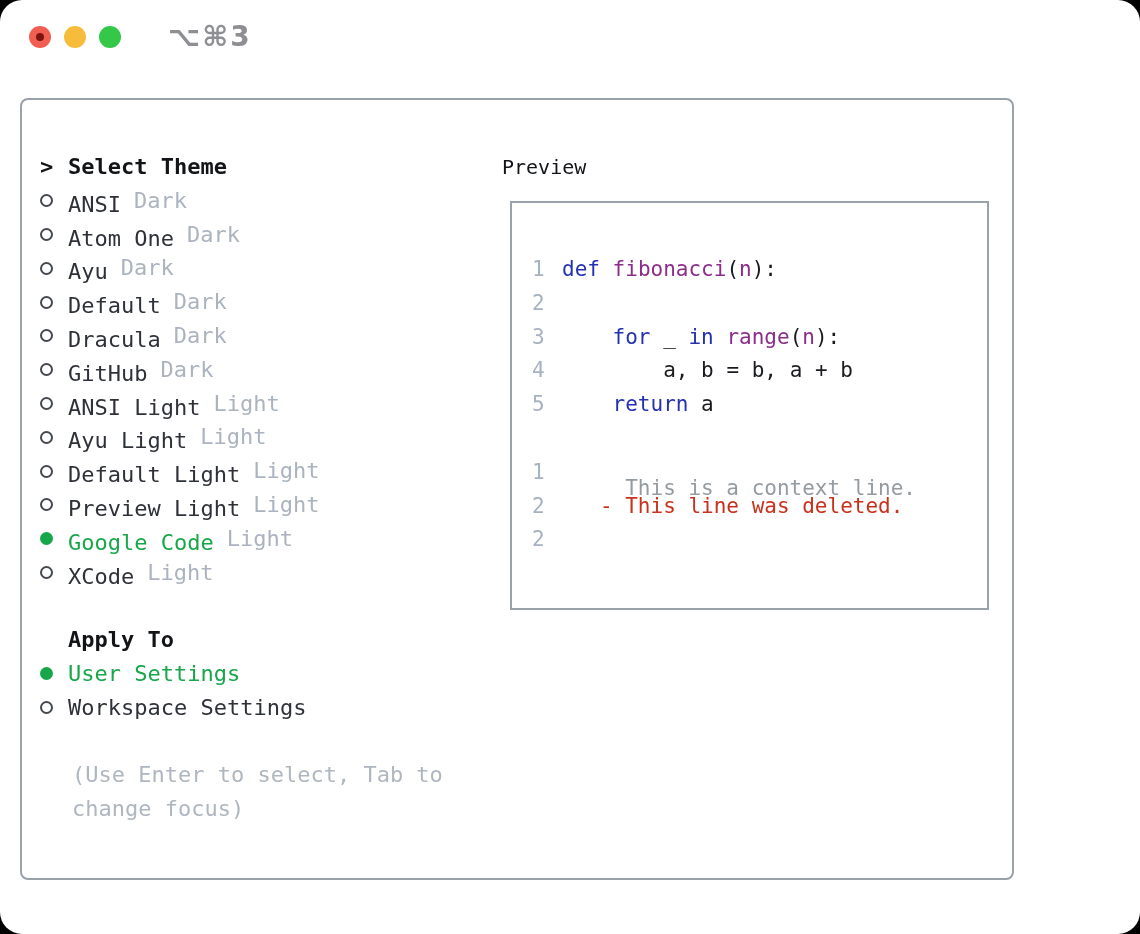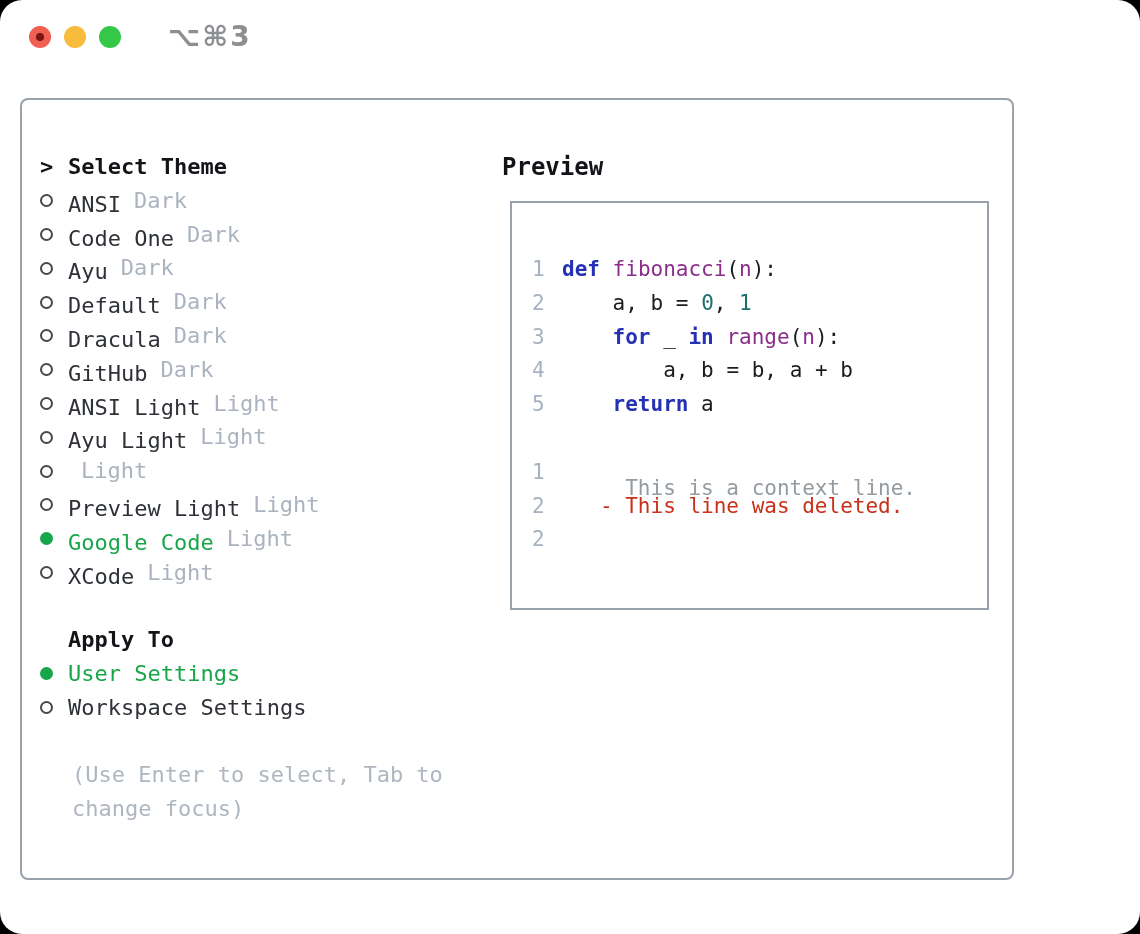--- a/index.html
+++ b/index.html
@@ -40,28 +40,28 @@
   .theme-name.sel{color:var(--selected_green);text-align:right;}
   .variant{color:var(--muted);margin-left:13px;}
   .apply-header{font-weight:700;color:var(--heading);padding-left:28px;text-align:right;}
   .option-label{color:var(--text);}
   .option-label.sel{color:var(--selected_green);text-align:center;}
   .blank{height:33.8px;}
   .help{color:var(--help);white-space:pre-line;line-height:33.8px;margin-left:32px;}
 
   
   .preview-title{position:absolute;left:480px;top:50px;height:33.8px;display:flex;align-items:center;
-    font-size:24px;font-weight:700;color:var(--heading);}
+    font-size:20px;font-weight:400;color:var(--heading);}
   .preview-box{position:absolute;left:488px;top:101px;width:479px;height:409px;
     border:2px solid var(--border);background:#fff;}
   .codewrap{position:absolute;left:20px;top:50px;font-size:21px;line-height:33.8px;}
   .crow{display:flex;height:33.8px;align-items:center;}
   .ln{width:13px;color:var(--linenum);flex:none;}
   .ct{margin-left:17px;white-space:pre;color:var(--pln);}
-  .c-kwd{color:var(--kwd);font-weight:bold;}
+  .c-kwd{color:var(--kwd);}
   .c-typ{color:var(--typ);}
   .c-lit{color:var(--lit);}
   .c-pun,.c-pln{color:var(--pln);}
   .c-var{color:var(--varc);}
   .d-context{color:var(--context);margin-top:33px;}
   .d-deleted{color:var(--deleted);}
   .d-added{color:var(--added);}
 </style>
 </head>
 <body>
@@ -78,28 +78,28 @@
   </div>
 
   <div class="panel">
 
     <div class="left-col">
       <div class="row row-header">
         <span class="prompt">&gt;</span><span>Select Theme</span>
       </div>
       <div id="theme-list">
           <div class="row"><span class="radio"></span><span class="theme-name">ANSI</span><span class="variant">Dark</span></div>
-          <div class="row"><span class="radio"></span><span class="theme-name">Code One</span><span class="variant">Dark</span></div>
+          <div class="row"><span class="radio"></span><span class="theme-name">Atom One</span><span class="variant">Dark</span></div>
           <div class="row"><span class="radio"></span><span class="theme-name">Ayu</span><span class="variant">Dark</span></div>
           <div class="row"><span class="radio"></span><span class="theme-name">Default</span><span class="variant">Dark</span></div>
           <div class="row"><span class="radio"></span><span class="theme-name">Dracula</span><span class="variant">Dark</span></div>
           <div class="row"><span class="radio"></span><span class="theme-name">GitHub</span><span class="variant">Dark</span></div>
           <div class="row"><span class="radio"></span><span class="theme-name">ANSI Light</span><span class="variant">Light</span></div>
           <div class="row"><span class="radio"></span><span class="theme-name">Ayu Light</span><span class="variant">Light</span></div>
-          <div class="row"><span class="radio"></span><span class="variant">Light</span></div>
+          <div class="row"><span class="radio"></span><span class="theme-name">Default Light</span><span class="variant">Light</span></div>
           <div class="row"><span class="radio"></span><span class="theme-name">Preview Light</span><span class="variant">Light</span></div>
           <div class="row"><span class="radio on"></span><span class="theme-name sel">Google Code</span><span class="variant">Light</span></div>
           <div class="row"><span class="radio"></span><span class="theme-name">XCode</span><span class="variant">Light</span></div>
         </div>
       <div class="blank"></div>
       <div class="row apply-header">Apply To</div>
       <div id="apply-list">
           <div class="row"><span class="radio on"></span><span class="option-label sel">User Settings</span></div>
           <div class="row"><span class="radio"></span><span class="option-label">Workspace Settings</span></div>
         </div>
@@ -112,21 +112,20 @@
 
     <div class="preview-box">
       <div class="codewrap">
         <div id="code-lines">
             <div class="crow">
               <span class="ln">1</span>
               <span class="ct"><span class="c-kwd">def</span><span class="c-pln"> </span><span class="c-typ">fibonacci</span><span class="c-pun">(</span><span class="c-typ">n</span><span class="c-pun">):</span></span>
             </div>
             <div class="crow">
               <span class="ln">2</span>
-              <span class="ct"><span class="c-pln">    </span><span class="c-var">a</span><span class="c-pln">, </span><span class="c-var">b</span><span class="c-pln"> = </span><span class="c-lit">0</span><span class="c-pln">, </span><span class="c-lit">1</span></span>
             </div>
             <div class="crow">
               <span class="ln">3</span>
               <span class="ct"><span class="c-pln">    </span><span class="c-kwd">for</span><span class="c-pln"> _ </span><span class="c-kwd">in</span><span class="c-pln"> </span><span class="c-typ">range</span><span class="c-pun">(</span><span class="c-typ">n</span><span class="c-pun">):</span></span>
             </div>
             <div class="crow">
               <span class="ln">4</span>
               <span class="ct"><span class="c-pln">        </span><span class="c-var">a</span><span class="c-pln">, </span><span class="c-var">b</span><span class="c-pln"> = </span><span class="c-var">b</span><span class="c-pln">, </span><span class="c-var">a</span><span class="c-pln"> + </span><span class="c-var">b</span></span>
             </div>
             <div class="crow">

